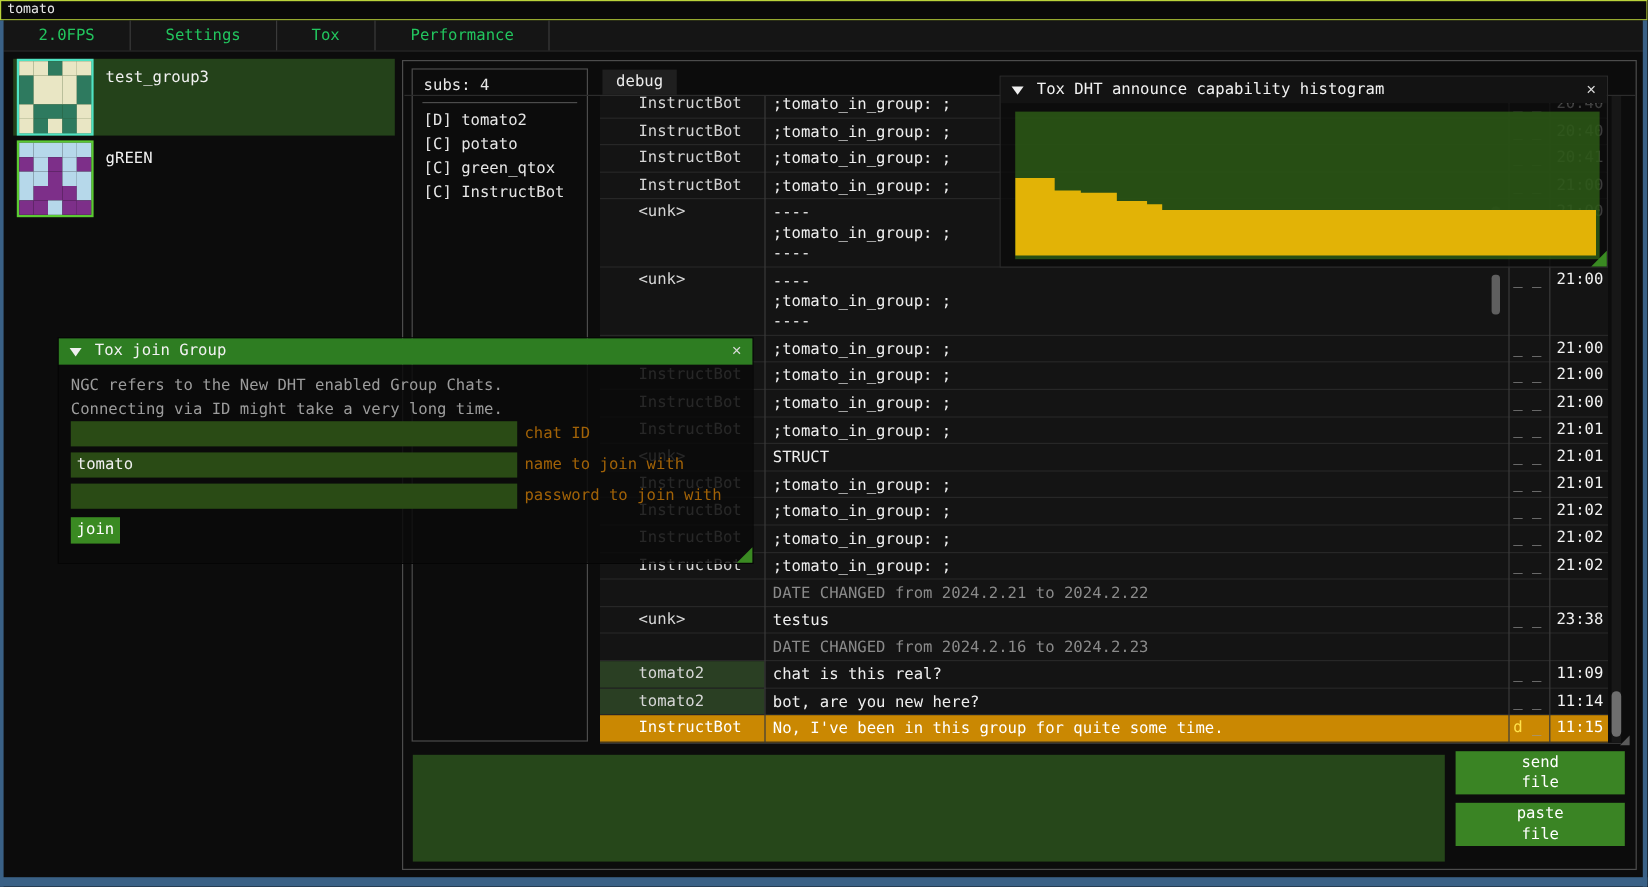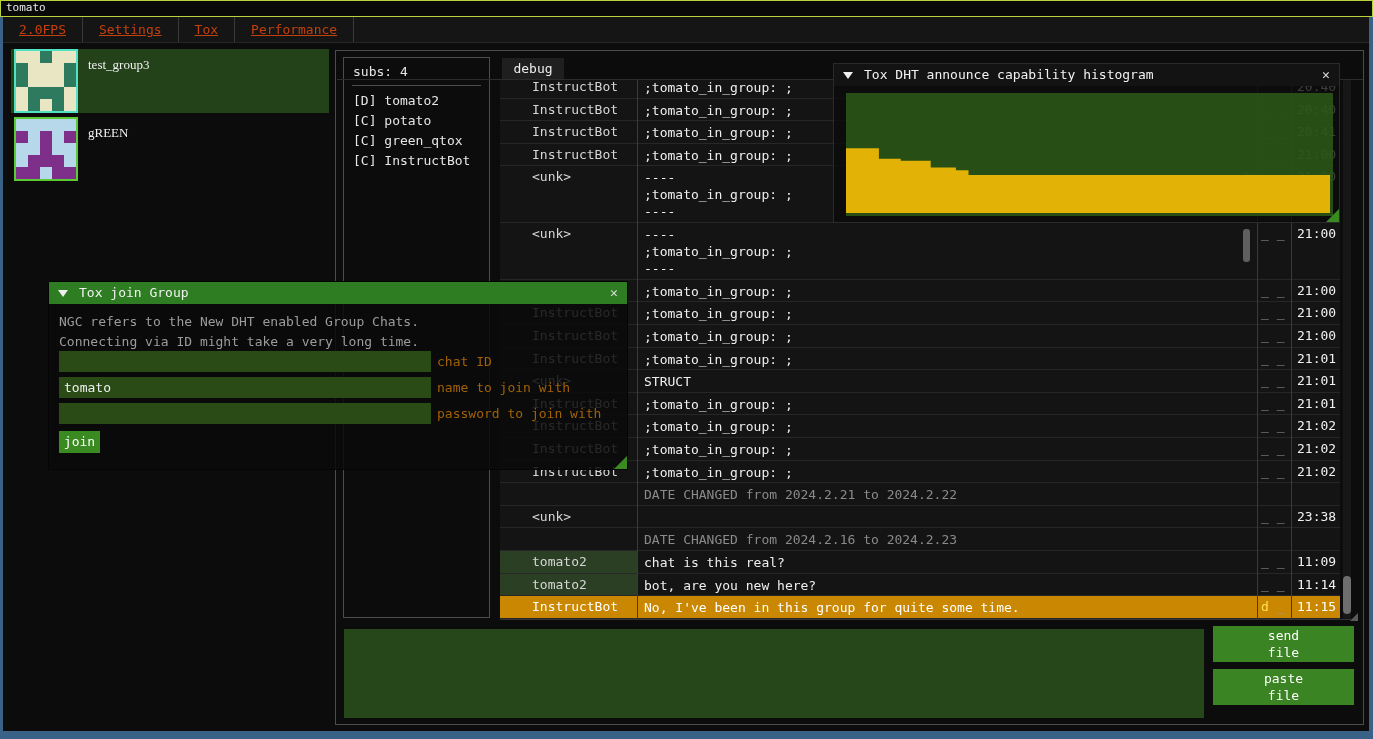--- a/index.html
+++ b/index.html
@@ -6,27 +6,27 @@
   body{width:1373px;height:739px;background:#0c0c0c;overflow:hidden;position:relative;
        font-family:"DejaVu Sans Mono", monospace;color:#e6e6e6;font-size:13px;}
   .abs{position:absolute;}
   
   #titlebar{left:0;top:0;width:1373px;height:17px;background:#090909;border:1px solid #b9d23a;
             box-sizing:border-box;font-size:11px;line-height:14px;padding-left:5px;color:#e8e8e8;}
   #frame{left:0;top:17px;width:1373px;height:722px;box-sizing:border-box;pointer-events:none;
          border-left:3px solid #3a6186;border-right:4px solid #3a6186;border-bottom:8px solid #3a6186;z-index:50;}
   #menubar{left:3px;top:17px;width:1366px;height:25px;background:#151515;display:flex;align-items:stretch;
            border-bottom:1px solid #262626;}
-  .menu-item{padding:0 16px;line-height:25px;border-right:1px solid #3a3a3a;color:#c2410c;text-decoration:underline;}
+  .menu-item{padding:0 29px;line-height:25px;border-right:1px solid #3a3a3a;color:#22c55e;}
   
   .group-row{position:absolute;left:8px;width:318px;height:64px;}
   .group-row.selected{background:#24421a;}
   .group-avatar{position:absolute;left:3px;top:0;width:60px;height:60px;border-width:2px;border-style:solid;
                 display:grid;grid-template-columns:repeat(5,1fr);grid-template-rows:repeat(5,1fr);}
-  .group-name{position:absolute;left:77px;top:8px;color:#f0f0f0;font-family:Liberation Serif, serif;}
+  .group-name{position:absolute;left:77px;top:8px;color:#f0f0f0;}
   
   #subs-panel{left:343px;top:57px;width:147px;height:561px;border:1px solid #4c4c4c;box-sizing:border-box;}
   #subs-title{position:absolute;left:9px;top:6px;}
   #subs-sep{position:absolute;left:8px;right:8px;top:27px;height:1px;background:#4c4c4c;}
   .subs-member{position:absolute;left:9px;height:20px;line-height:20px;white-space:nowrap;}
   
   #chat-box{left:335px;top:50px;width:1029px;height:675px;border:1px solid #4c4c4c;box-sizing:border-box;}
   #tab-debug{position:absolute;left:166px;top:7px;width:62px;height:21px;background:#1f1f1f;
              text-align:center;line-height:21px;color:#ececec;}
   #tabline{position:absolute;left:1px;top:28px;width:1026px;height:1px;background:#2c2c2c;}
@@ -265,20 +265,21 @@
         <div class="sender">InstructBot</div>
         <div class="msg">;tomato_in_group: ;</div>
         <div class="status">_ _</div>
         <div class="time">21:02</div>
       </div>
       <div class="row" style="top: 403.2px; height: 22.6px;">
         <div class="msg date">DATE CHANGED from 2024.2.21 to 2024.2.22</div>
       </div>
       <div class="row" style="top: 425.8px; height: 22.6px;">
         <div class="sender">&lt;unk&gt;</div>
+        <div class="msg">testus</div>
         <div class="status">_ _</div>
         <div class="time">23:38</div>
       </div>
       <div class="row" style="top: 448.4px; height: 22.6px;">
         <div class="msg date">DATE CHANGED from 2024.2.16 to 2024.2.23</div>
       </div>
       <div class="row" style="top: 471px; height: 22.6px;">
         <div class="cellbg"></div>
         <div class="sender">tomato2</div>
         <div class="msg">chat is this real?</div>

